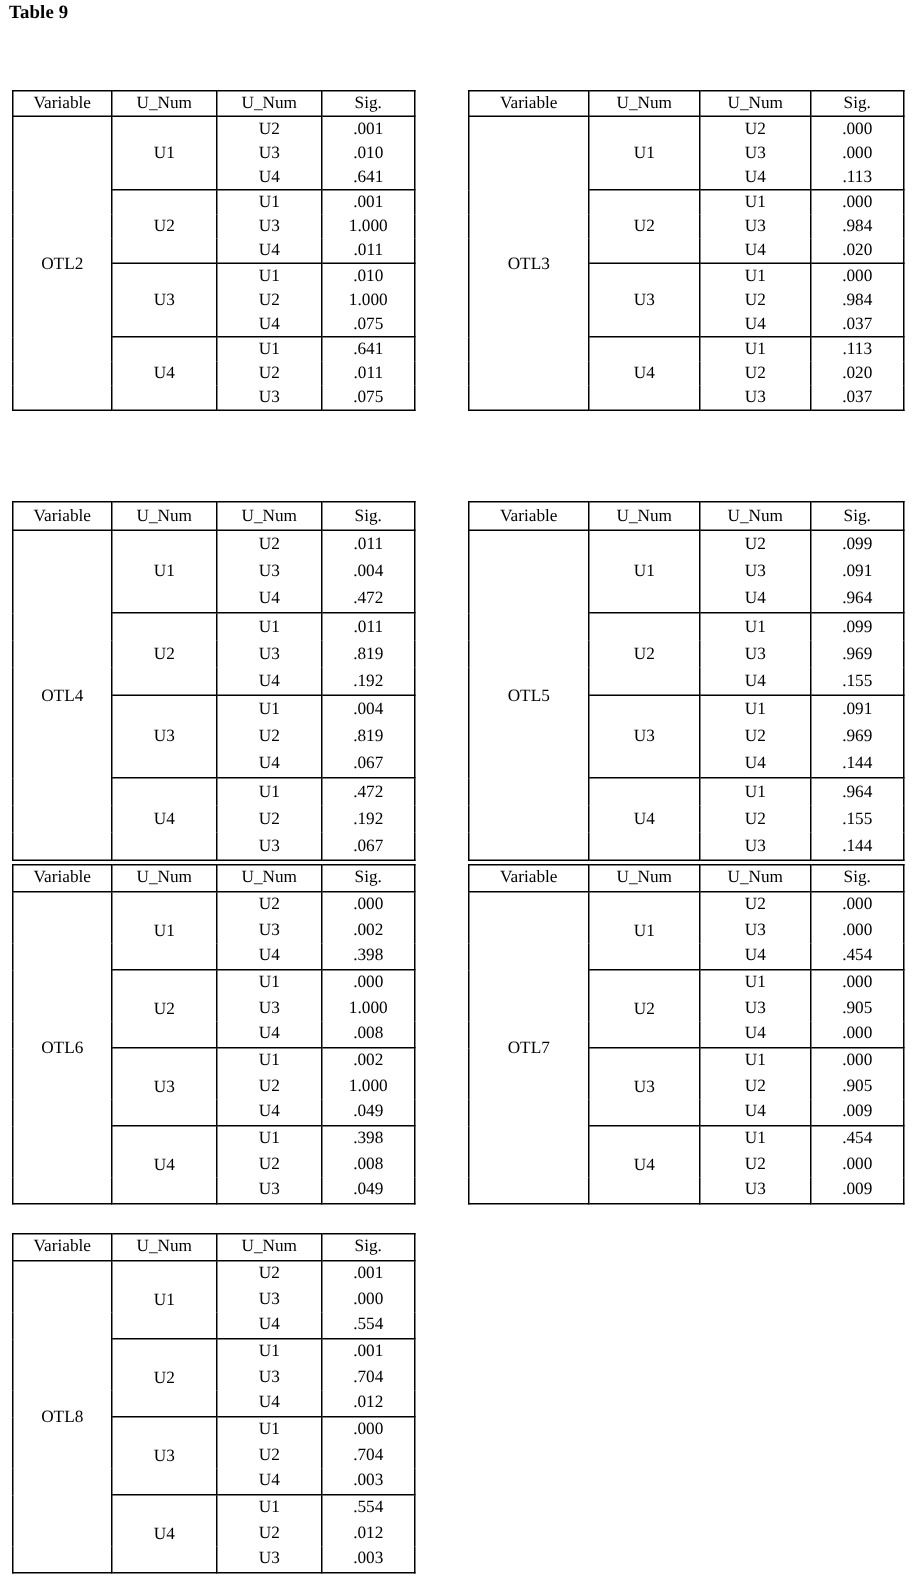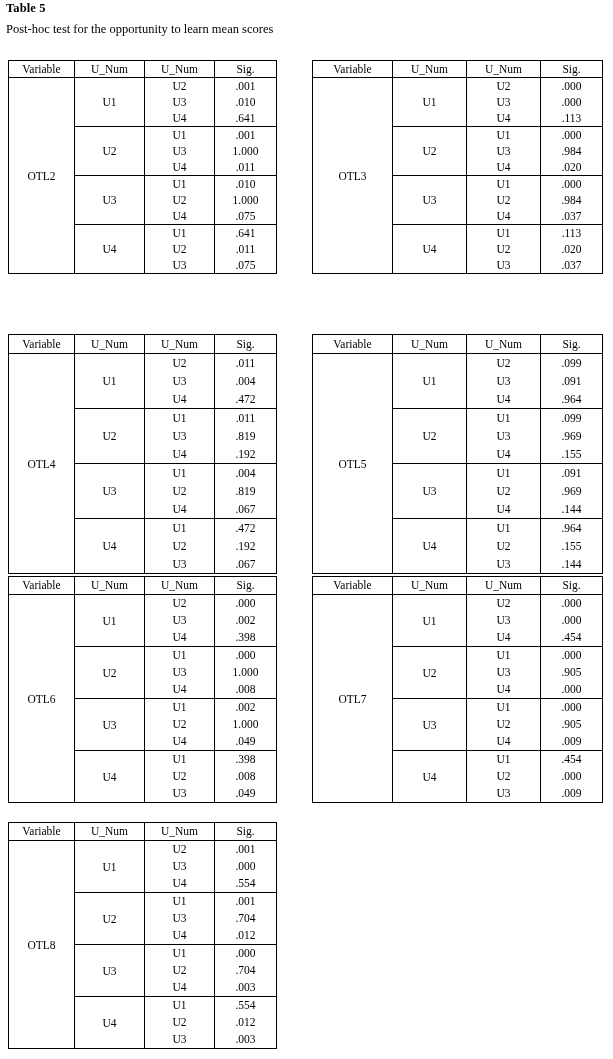--- a/index.html
+++ b/index.html
@@ -61,22 +61,21 @@
 
   .sig-cell, .u2-cell {
     font-size: 11.5px;
   }
 </style>
 </head>
 <body>
 
 <div class="page">
 
-  <div class="table-label">Table 5</div>
-  <div class="table-caption">Post-hoc test for the opportunity to learn mean scores</div>
+  <div class="table-label">Table 9</div>
 
   <div id="tables-root">
       <table class="posthoc" style="left: 8px; top: 60px;">
         <colgroup>
           <col style="width: 66px;">
           <col style="width: 70px;">
           <col style="width: 70px;">
           <col style="width: 62px;">
         </colgroup>
         <thead>

